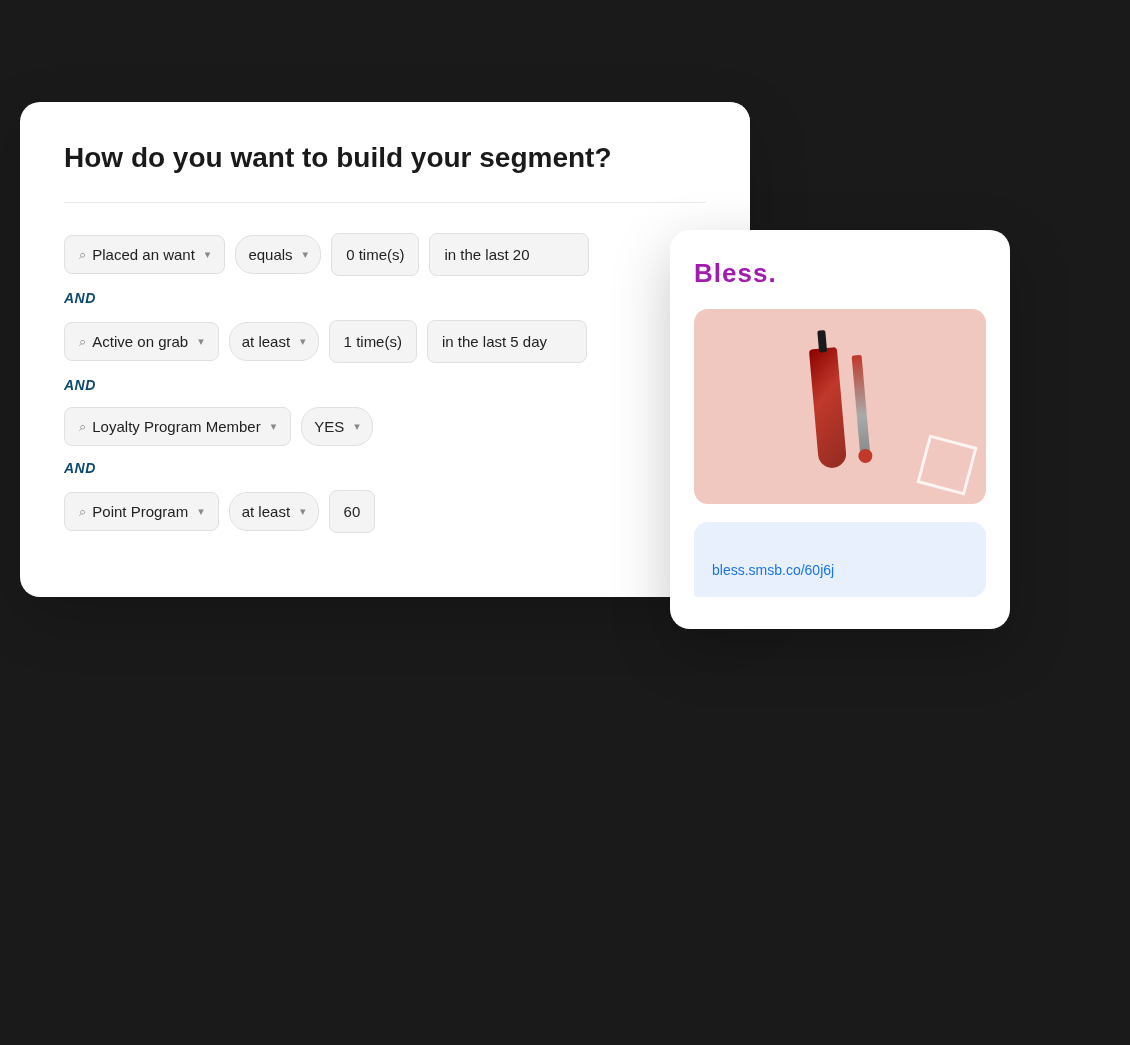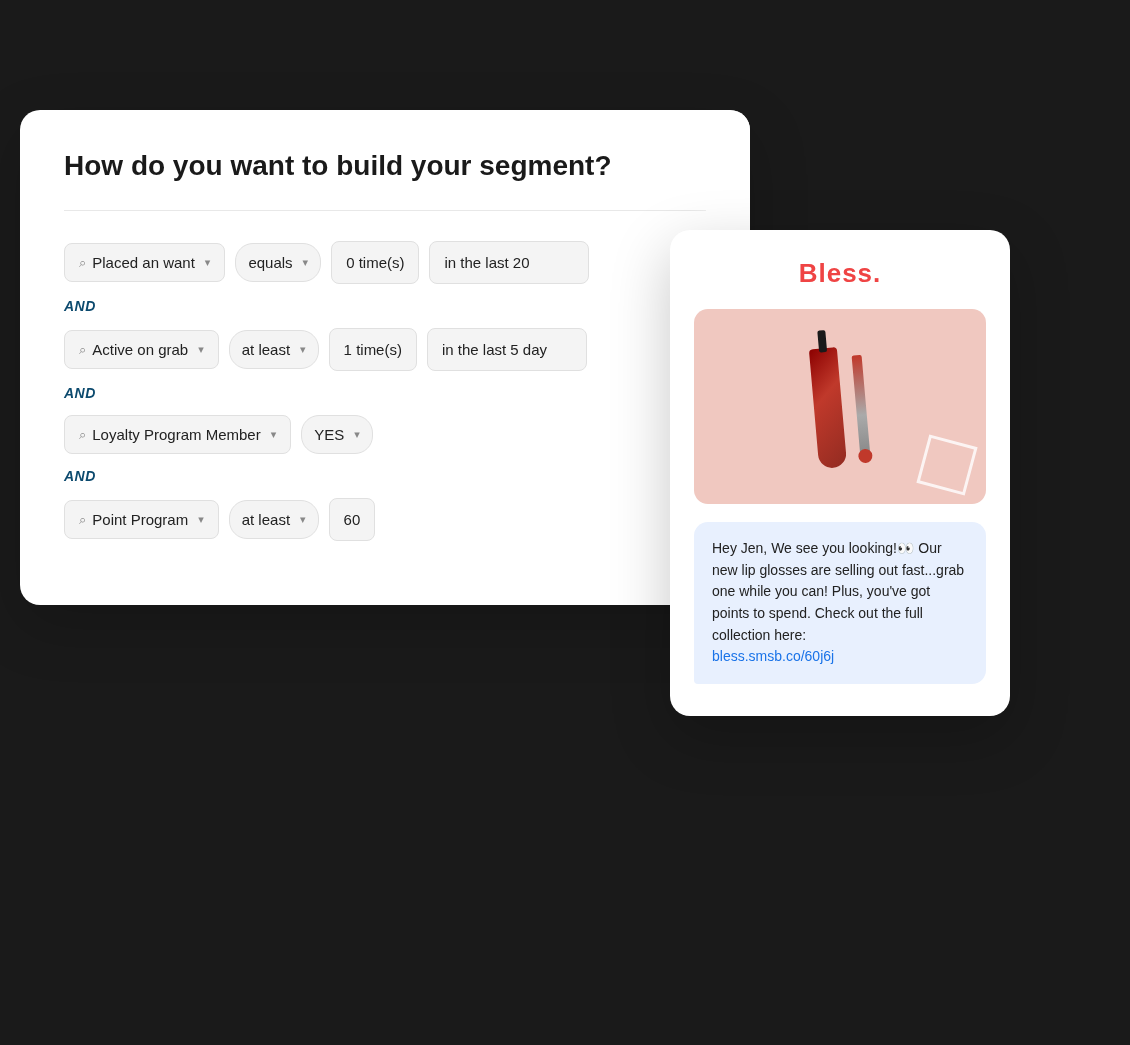--- a/index.html
+++ b/index.html
@@ -8,21 +8,21 @@
       width: 1130px;
       height: 1045px;
       background: #1a1a1a;
       font-family: -apple-system, BlinkMacSystemFont, 'Segoe UI', Helvetica, Arial, sans-serif;
       position: relative;
       overflow: hidden;
     }
 
     .segment-card {
       position: absolute;
-      top: 110px;
+      top: 102px;
       left: 20px;
       width: 730px;
       background: #ffffff;
       border-radius: 20px;
       padding: 40px 44px 50px 44px;
       box-shadow: 0 20px 60px rgba(0,0,0,0.18);
     }
 
     .segment-title {
       font-size: 28px;
@@ -107,22 +107,22 @@
       width: 340px;
       background: #ffffff;
       border-radius: 20px;
       padding: 28px 24px 32px 24px;
       box-shadow: 0 20px 60px rgba(0,0,0,0.22);
     }
 
     .bless-logo {
       font-size: 26px;
       font-weight: 800;
-      color: #ef4444;
-      text-align: center;
+      color: #a21caf;
+      text-align: left;
       margin-bottom: 20px;
       letter-spacing: 1px;
     }
 
     .product-image-container {
       width: 100%;
       height: 195px;
       border-radius: 14px;
       background: #f0c8c0;
       margin-bottom: 18px;
@@ -308,17 +308,16 @@
   <div class="product-image-container">
 
     <div class="lip-gloss-group">
       <div class="gloss-tube"></div>
       <div class="gloss-wand"></div>
     </div>
     <div class="geo-accent"></div>
   </div>
 
   <div class="message-bubble">
-    <span>Hey Jen, We see you looking!👀 Our new lip glosses are selling out fast...grab one while you can! Plus, you've got points to spend. Check out the full collection here:</span>
     <br>
     <a class="message-link" href="#">bless.smsb.co/60j6j</a>
   </div>
 </div>
 
 </body></html>

